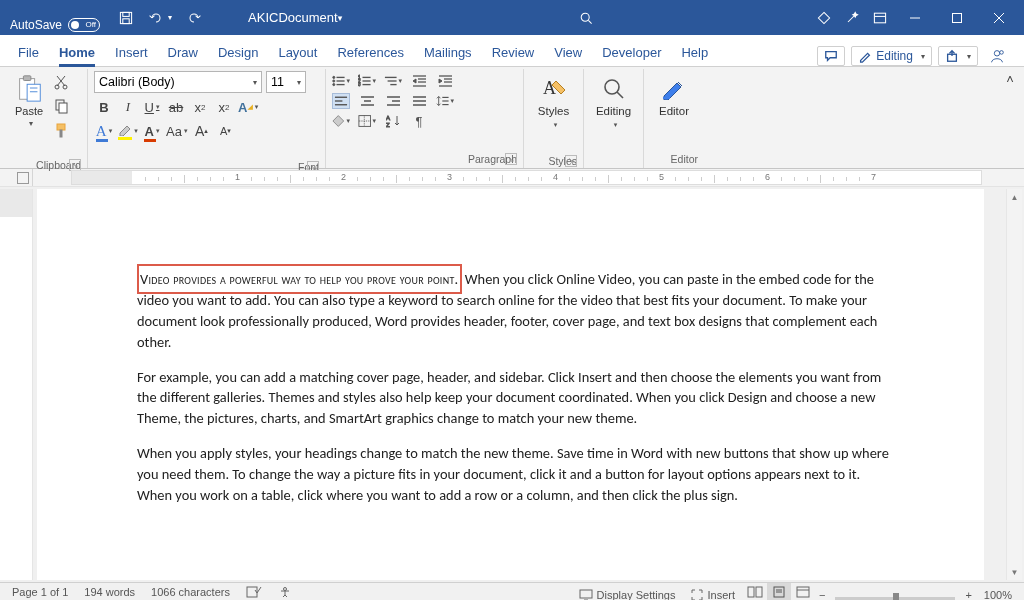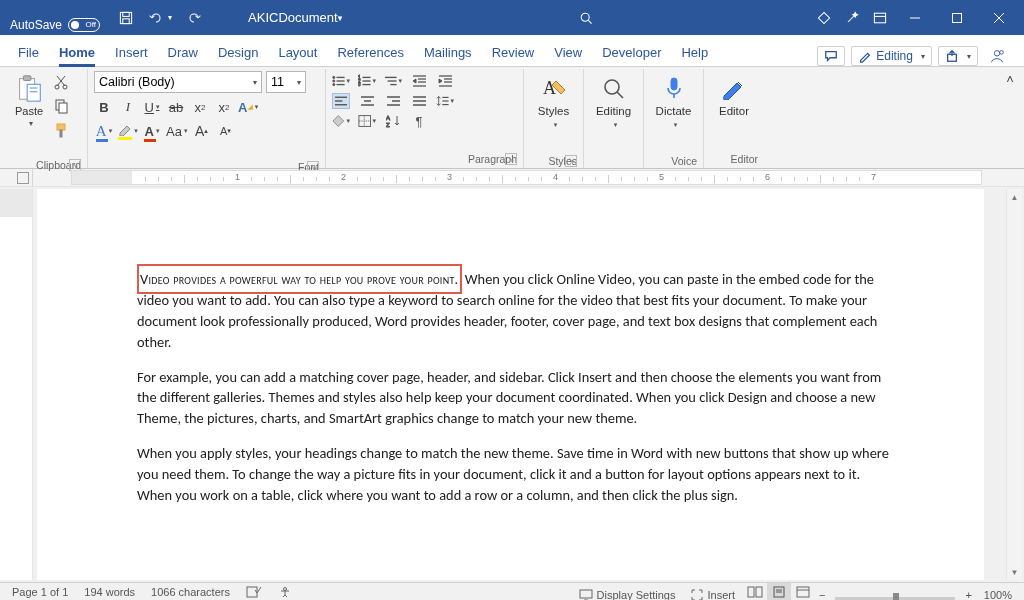--- a/index.html
+++ b/index.html
@@ -460,38 +460,20 @@
               <line x1="16" y1="16" x2="22" y2="22"></line>
             </svg>
           </div>
         <span class="lbl">Editing</span>
           <span class="dd">▾</span>
       </div>
     </div>
     <div class="group-label"></div>
   </div>
 
-  <div class="group" style="width:60px;">
-    <div class="group-body" style="justify-content:center;">
-      <div class="big-btn">
-        <div class="ico">
-            <svg viewBox="0 0 26 24" stroke="#3E7FEB" fill="#3E7FEB">
-              <rect x="10" y="2" width="6" height="12" rx="3"></rect>
-              <path d="M7 12 a6 6 0 0 0 12 0" fill="none" stroke-width="1.6"></path>
-              <line x1="13" y1="18" x2="13" y2="22" stroke-width="1.6"></line>
-            </svg>
-          </div>
-        <span class="lbl">Dictate</span>
-          <span class="dd">▾</span>
-      </div>
-    </div>
-    <div class="group-label">
-        <span>Voice</span>
-      </div>
-  </div>
 
   <div class="group" style="width:60px;border-right:none;">
     <div class="group-body" style="justify-content:center;">
       <div class="big-btn">
         <div class="ico">
             <svg viewBox="0 0 26 24">
               <path d="M3 20 L16 7 L20 11 L7 24 L3 24 Z" fill="#3E7FEB" stroke="#2B579A"></path>
               <path d="M17 6 l4 4" stroke="#2B579A"></path>
               <line x1="2" y1="22" x2="9" y2="22" stroke="#3E7FEB" stroke-width="2"></line>
             </svg>

